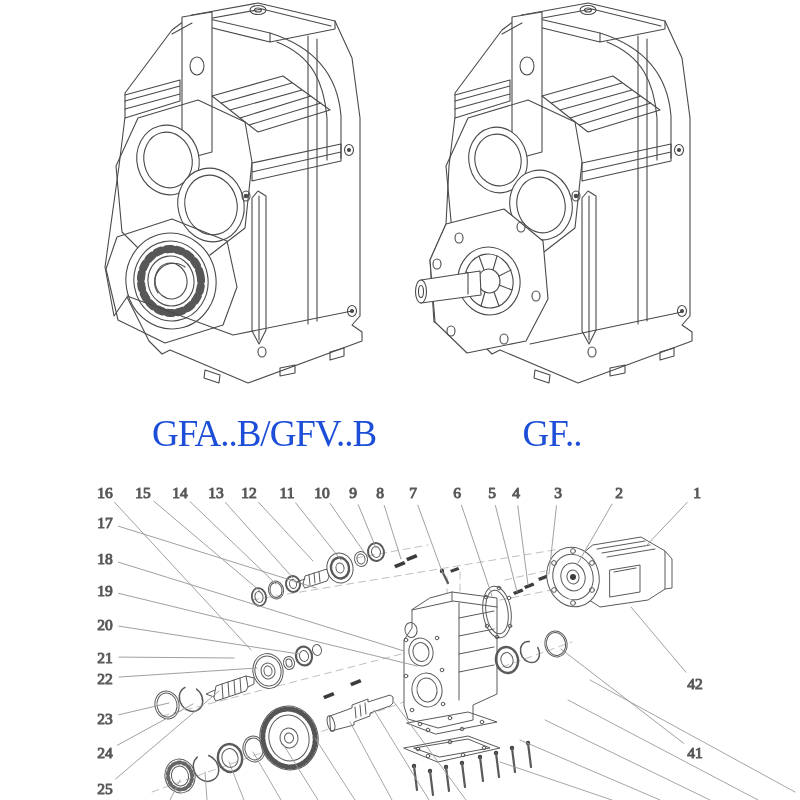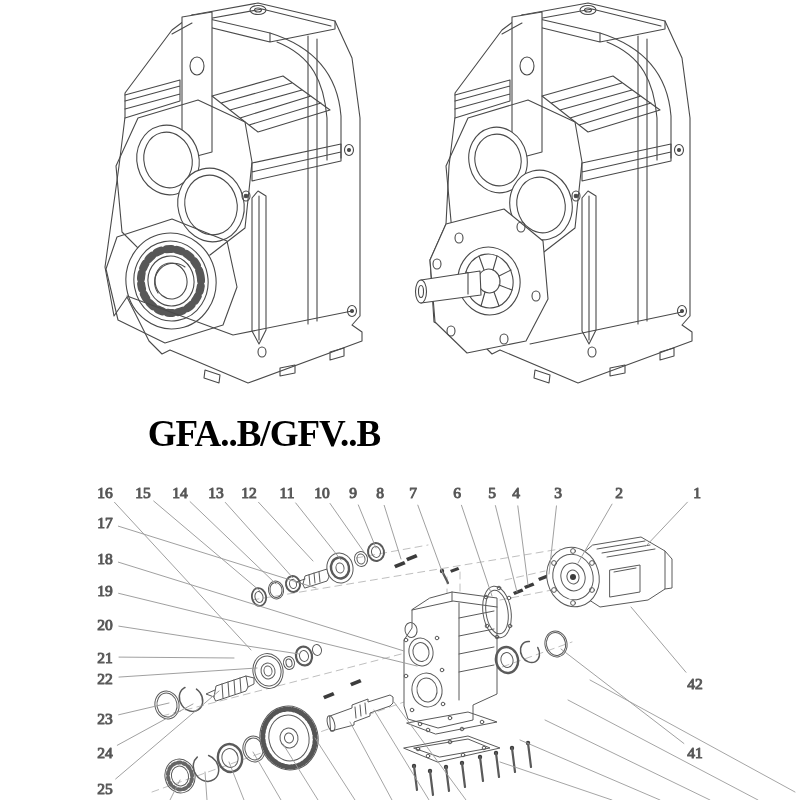--- a/index.html
+++ b/index.html
@@ -1,19 +1,19 @@
 <!DOCTYPE html>
 <html><head>
 <meta charset="utf-8">
 <style>
   html,body{margin:0;padding:0;background:#fff;}
   #page{position:relative;width:800px;height:800px;background:#ffffff;overflow:hidden;
         font-family:"Liberation Serif",serif;}
   #scene{position:absolute;left:0;top:0;}
-  .caption{position:absolute;font-weight:bold;color:#000000;font-size:37px;
+  .caption{position:absolute;font-weight:normal;color:#1d4ed8;font-size:37px;
            letter-spacing:-1px;white-space:nowrap;transform:translateX(-50%);}
   
   .draw{stroke:#4a4a4a;fill:none;stroke-width:1.1;stroke-linejoin:round;stroke-linecap:round;}
   .draw .w{fill:#ffffff;}
   .xp{stroke:#5a5a5a;fill:none;stroke-width:1;stroke-linejoin:round;stroke-linecap:round;}
   .xp .w{fill:#ffffff;}
   .xp .dk{fill:#3c3c3c;stroke:none;}
   .axis{stroke:#b8b8b8;stroke-width:0.9;stroke-dasharray:7 5;fill:none;}
   .edge-leader{stroke:#9b9b9b;stroke-width:0.9;}
   #callout-layer line{stroke:#9b9b9b;stroke-width:0.95;}
@@ -363,14 +363,15 @@
           <text x="105" y="793.5">25</text>
           <line x1="683.900185527528" y1="743.4680530547417" x2="561" y2="649"></line>
           <text x="695" y="757.5">41</text>
           <line x1="685.9820995590411" y1="672.2912432263613" x2="631" y2="607"></line>
           <text x="695" y="688.5">42</text>
         </g>
   </g>
 </svg>
 
 <div class="caption" style="left:264px;top:412px;">GFA..B/GFV..B</div>
+<div class="caption" style="left:552px;top:412px;">GF..</div>
 
 </div>
 
 </body></html>

